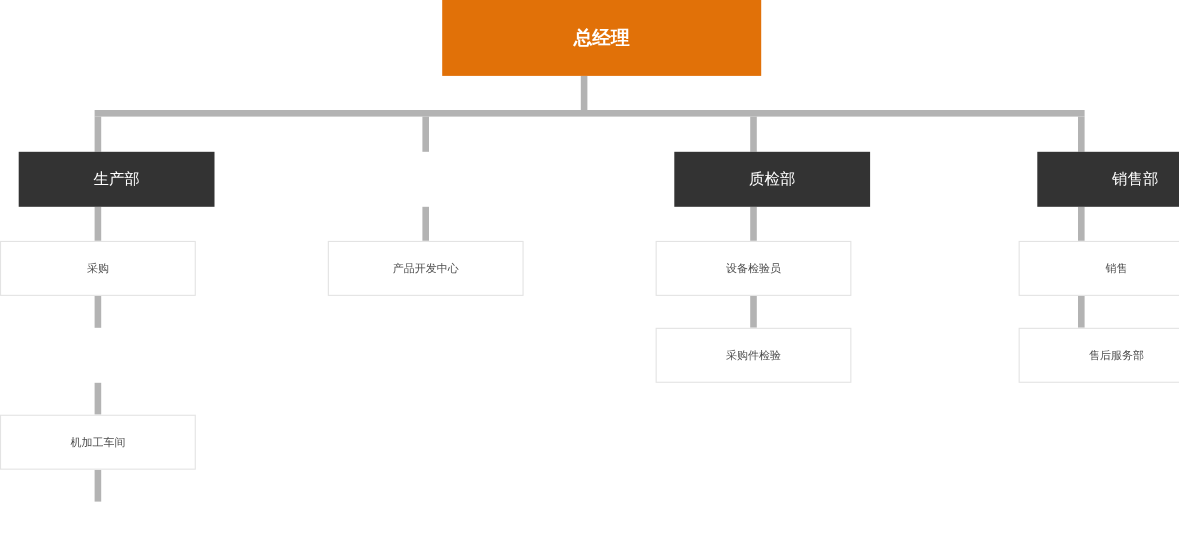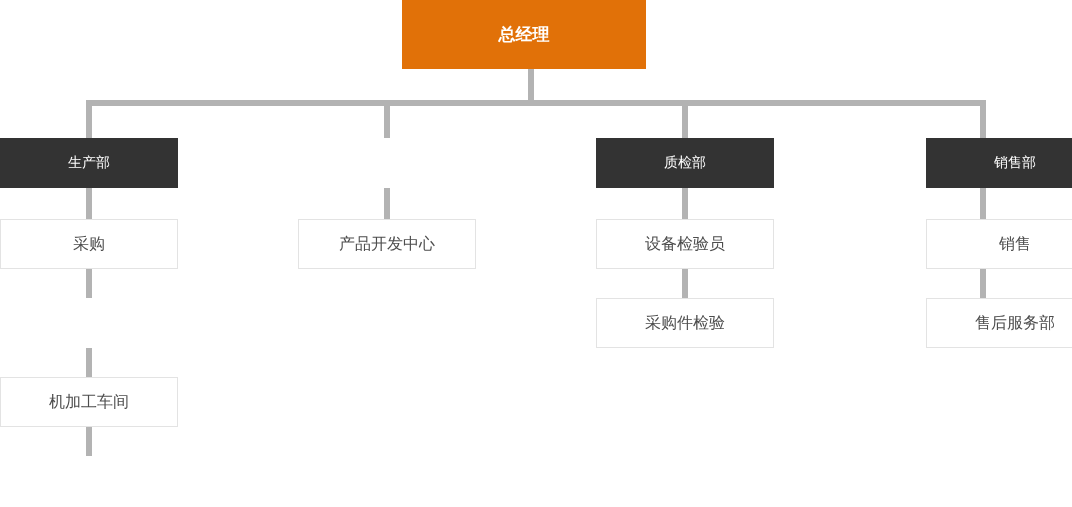--- a/index.html
+++ b/index.html
@@ -13,37 +13,38 @@
   }
   .node {
     position: absolute;
     display: flex;
     align-items: center;
     justify-content: center;
     box-sizing: border-box;
     text-align: center;
   }
   .root-node {
-    left: 402px; top: 0; width: 244px; height: 69px;
+    left: 402px; top: 0; width: 290px; height: 69px;
     background: var(--root-bg, #E17108);
     color: var(--root-text, #FFFFFF);
     font-size: 17px; font-weight: bold;
   }
   .dept-node {
     top: 138px; width: 178px; height: 50px;
     background: var(--dept-bg, #333333);
     color: var(--dept-text, #FFFFFF);
     font-size: 14px;
+    margin-left: 17px;
   }
   .child-node {
     width: 178px; height: 50px;
     background: var(--child-bg, #FFFFFF);
     border: 1px solid var(--child-border, #E3E3E3);
     color: var(--child-text, #4D4D4D);
-    font-size: 16px;
+    font-size: 10px;
   }
   .connector {
     position: absolute;
     background: var(--connector, #B3B3B3);
   }
   
   .col1 { left: 0px; }
   .col2 { left: 298px; }
   .col3 { left: 596px; }
   .col4 { left: 926px; }

